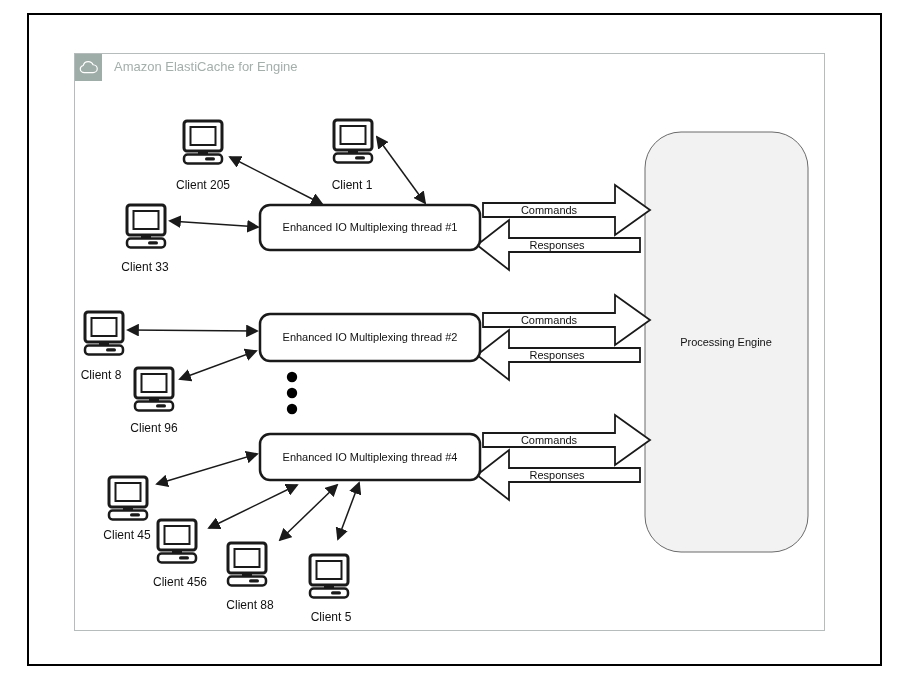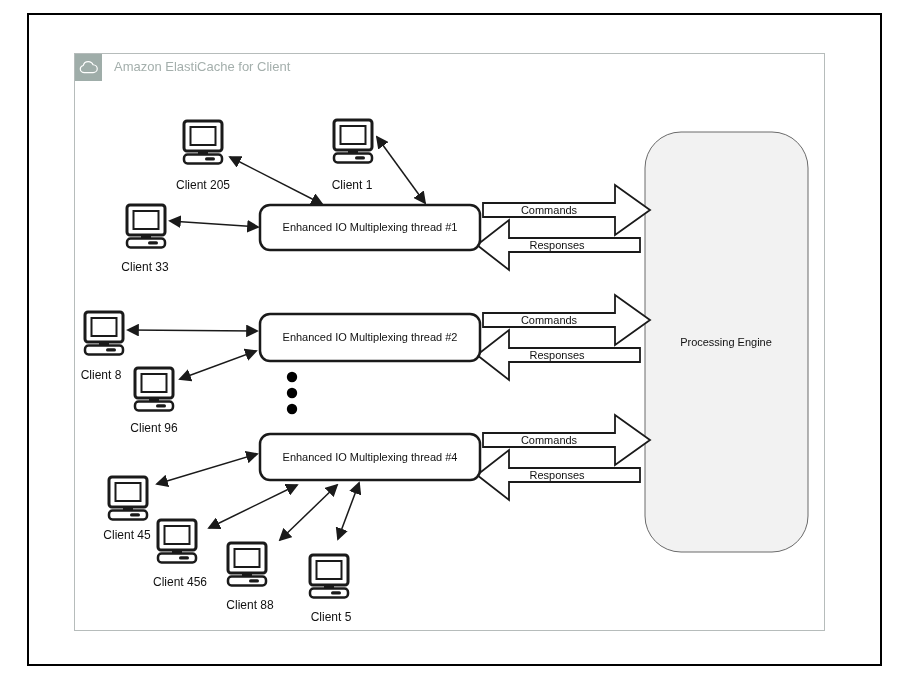--- a/index.html
+++ b/index.html
@@ -25,21 +25,21 @@
 <body>
 
 <div class="abs frame"></div>
 <div class="abs panel"></div>
 
 <div class="abs hdr-icon">
   <svg width="22" height="15" viewBox="0 0 24 16">
     <path d="M7 13.5 C4.5 13.5 2.5 11.8 2.5 9.6 C2.5 7.7 3.9 6.2 5.8 5.8 C6.3 3.3 8.5 1.5 11.2 1.5 C13.6 1.5 15.6 2.9 16.4 5 C18.9 5.1 21 7 21 9.3 C21 11.6 19 13.5 16.5 13.5 Z" fill="none" stroke="#fff" stroke-width="1.3" stroke-linejoin="round"></path>
   </svg>
 </div>
-<div class="abs hdr-title">Amazon ElastiCache for Client</div>
+<div class="abs hdr-title">Amazon ElastiCache for Engine</div>
 
 <svg class="diagram" width="900" height="690" viewBox="0 0 900 690">
   <defs>
     <marker id="ah" viewBox="0 0 10 10" refX="8.5" refY="5" markerWidth="8.5" markerHeight="8.5" orient="auto-start-reverse">
       <path d="M0,0 L10,5 L0,10 z" fill="#1a1a1a"></path>
     </marker>
     <symbol id="computer" viewBox="0 0 42 46" width="42" height="46">
       <rect x="2" y="2" width="38" height="30" rx="3" fill="#fff" stroke="#1a1a1a" stroke-width="3"></rect>
       <rect x="8.5" y="8" width="25" height="18" fill="#fff" stroke="#1a1a1a" stroke-width="2"></rect>
       <rect x="16" y="32" width="10" height="4" fill="#1a1a1a"></rect>

